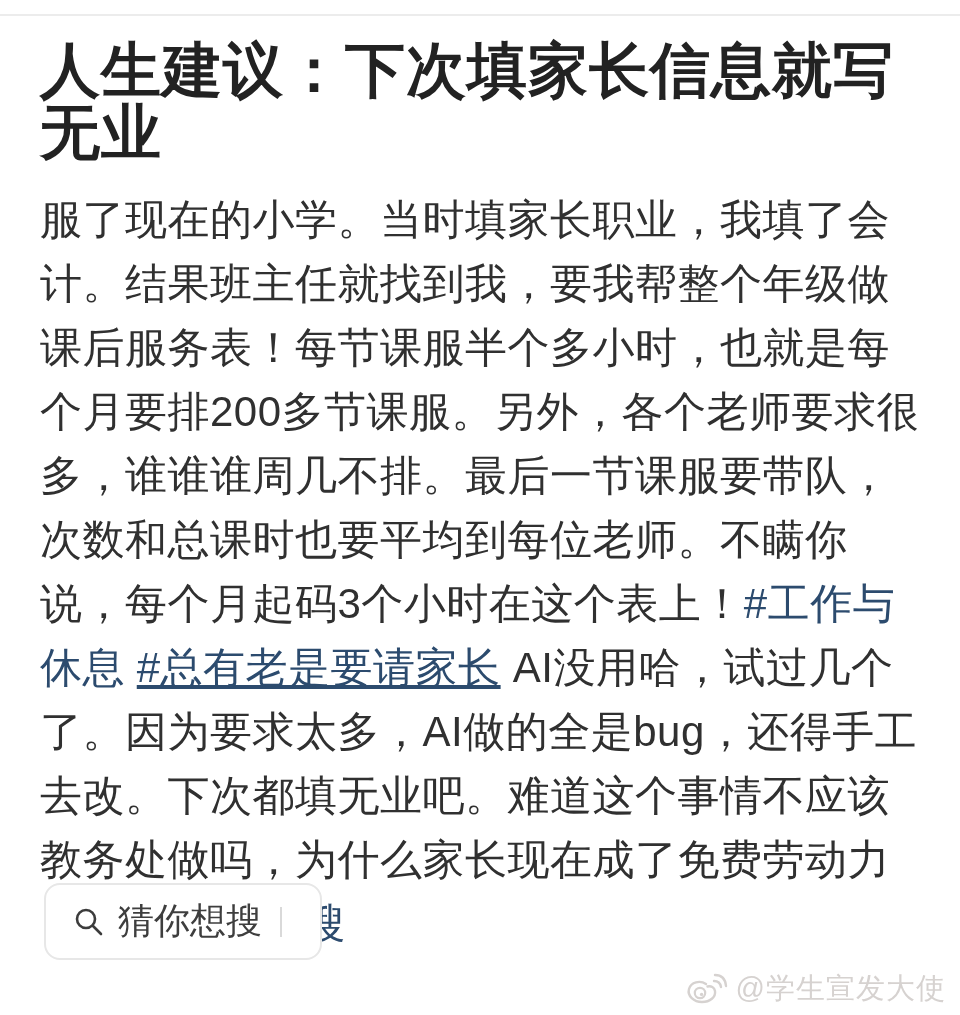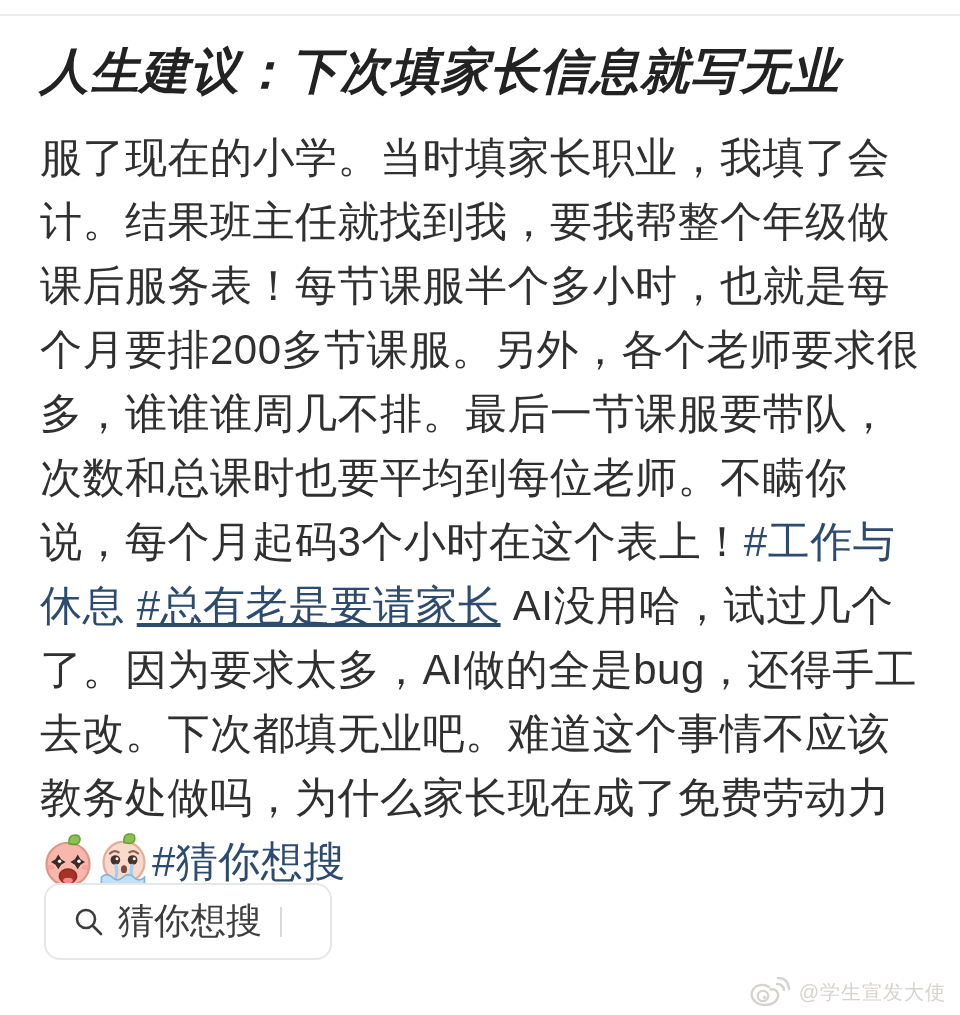--- a/index.html
+++ b/index.html
@@ -11,26 +11,25 @@
     overflow:hidden;
     font-family:"Liberation Sans","DejaVu Sans",sans-serif;
   }
   .top-divider {
     position:absolute; top:14px; left:0;
     width:100%; height:2px;
     background:var(--divider,#ececec);
   }
   .content { padding:40px 40px 0 40px; }
   .title {
-    font-size:49px;
+    font-size:60px;
     line-height:62px;
     font-weight:700;
     color:var(--title-text,#222222);
     letter-spacing:1px;
-    font-style:italic;
   }
   .body-text {
     margin-top:24px;
     font-size:42px;
     line-height:64px;
     color:var(--body-text,#303030);
     letter-spacing:0.5px;
     overflow-wrap:anywhere;
   }
   .hashtag {
@@ -43,21 +42,21 @@
     display:inline-block;
     width:56px; height:56px;
     vertical-align:-12px;
   }
   .search-chip {
     position:absolute;
     left:44px; top:883px;
     height:77px;
     display:inline-flex;
     align-items:center;
-    padding:0 30px 0 26px;
+    padding:0 20px 0 26px;
     border:2px solid var(--chip-border,#e7e7e7);
     border-radius:16px;
     background:#fff;
     cursor:pointer;
   }
   .search-chip .chip-label,
   .search-chip .chip-query {
     font-size:36px;
     color:var(--chip-text,#3e3e3e);
     white-space:nowrap;
@@ -69,21 +68,21 @@
     margin:0 18px;
     flex:0 0 auto;
   }
   .watermark {
     position:absolute;
     right:14px; bottom:6px;
     display:flex;
     align-items:center;
     gap:8px;
     color:var(--watermark-gray,#d6d2d0);
-    font-size:20px;
+    font-size:29px;
     letter-spacing:1px;
     user-select:none;
   }
   .weibo-logo { flex:0 0 auto; }
 </style>
 </head>
 <body>
 
 <div class="page">
 

